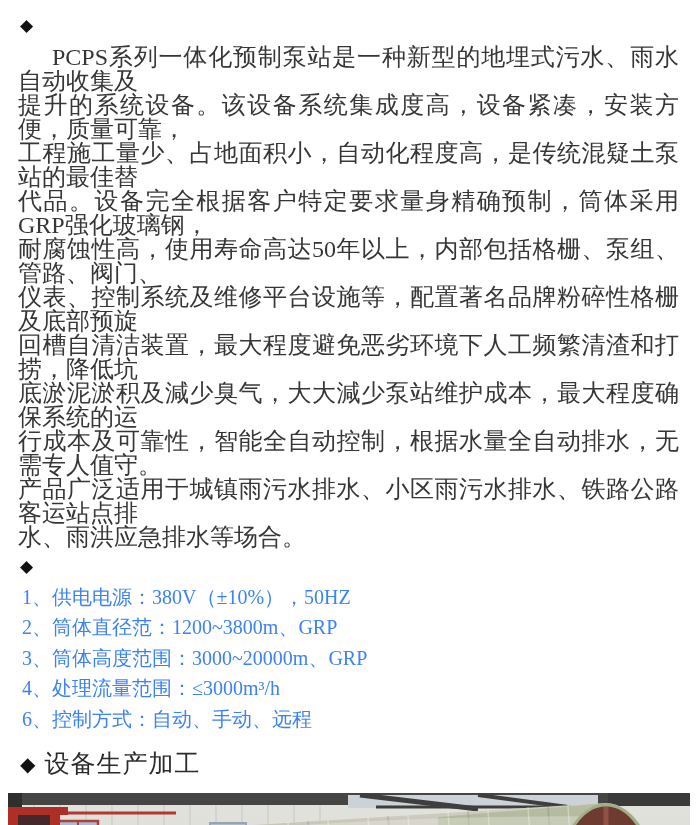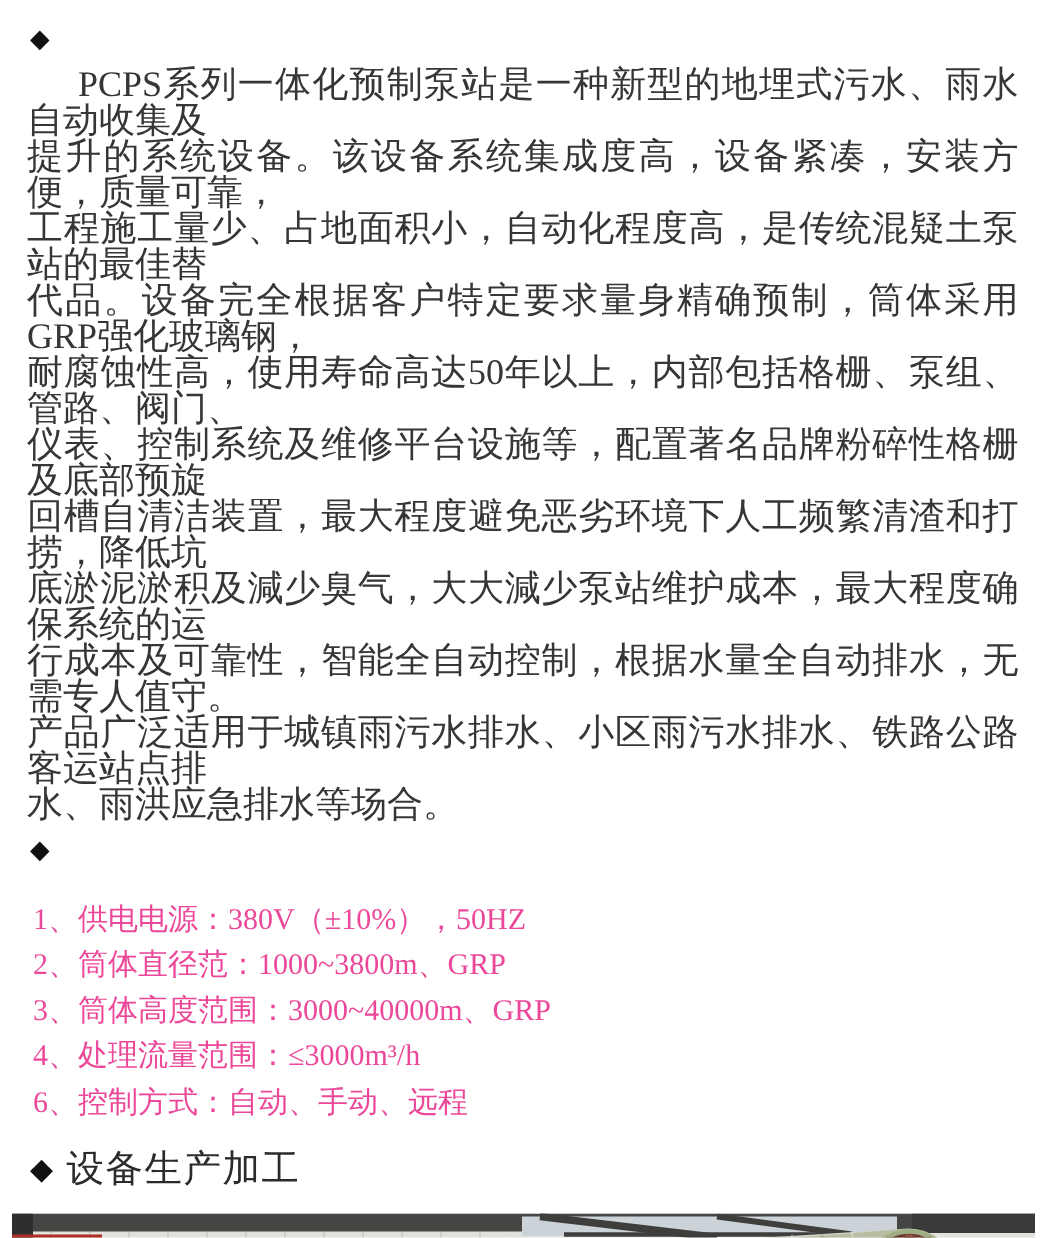--- a/index.html
+++ b/index.html
@@ -45,24 +45,24 @@
     font-size: 24px;
     line-height: 24px;
     text-indent: 34px;
     white-space: pre-line;
     text-align: justify;
     color: #363636;
   }
 
   .tech-list {
     list-style: none;
-    margin: 20px 0 0 22px;
+    margin: 4px 0 0 22px;
     padding: 0;
     font-size: 20px;
-    color: #ec4899;
+    color: #3b82f6;
   }
   .tech-list li {
     line-height: 30.5px;
     white-space: nowrap;
   }
 
   .photo-wrap {
     margin: 14px 0 0 8px;
     width: 682px;
     height: 232px;
@@ -88,22 +88,22 @@
 底淤泥淤积及減少臭气，大大減少泵站维护成本，最大程度确保系统的运
 行成本及可靠性，智能全自动控制，根据水量全自动排水，无需专人值守。
 产品广泛适用于城镇雨污水排水、小区雨污水排水、铁路公路客运站点排
 水、雨洪应急排水等场合。</div>
 
   <div class="sec-head" style="margin-top:8px">
     <span class="diamond">◆</span>
   </div>
   <ul class="tech-list">
     <li>1、供电电源：380V（±10%），50HZ</li>
-    <li>2、筒体直径范：1000~3800m、GRP</li>
-    <li>3、筒体高度范围：3000~40000m、GRP</li>
+    <li>2、筒体直径范：1200~3800m、GRP</li>
+    <li>3、筒体高度范围：3000~20000m、GRP</li>
     <li>4、处理流量范围：≤3000m³/h</li>
     <li>6、控制方式：自动、手动、远程</li>
   </ul>
 
   <div class="sec-head big">
     <span class="diamond">◆</span>
     <span>设备生产加工</span>
   </div>
 
   <div class="photo-wrap" role="img" aria-label="车间内大型GRP玻璃钢筒体缠绕生产现场：红色缠绕小车上两名红色工装工人操作，玻璃纤维丝束从左侧纱架引出，筒体右端为暗红色辐条端板与蓝色机头，下方为蓝色轨道梁与灰色地面">

